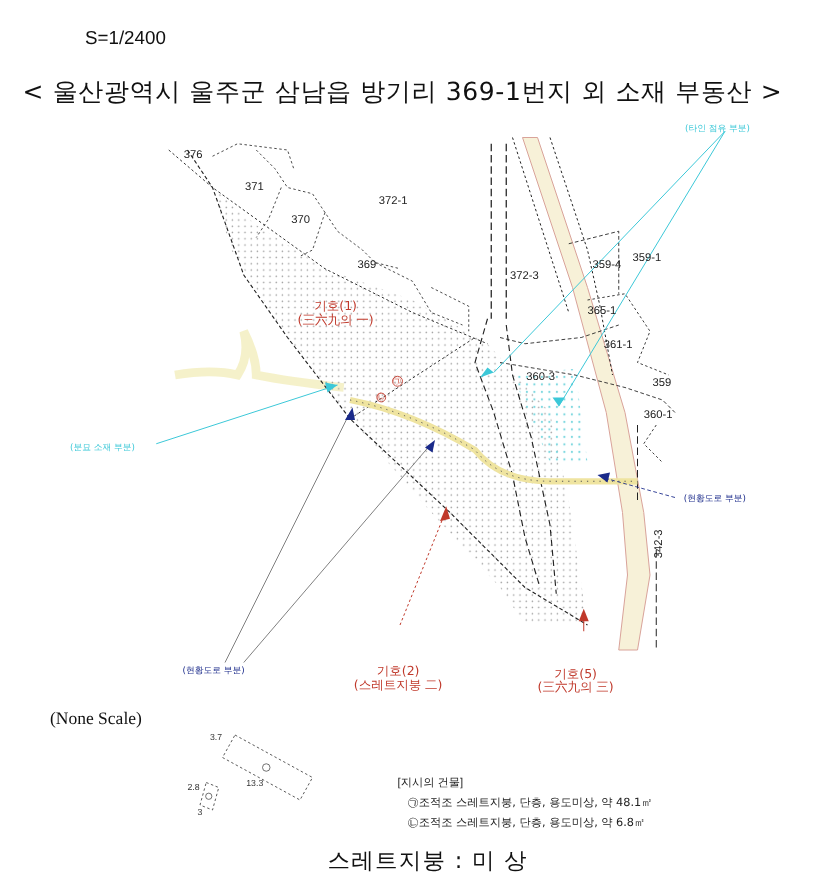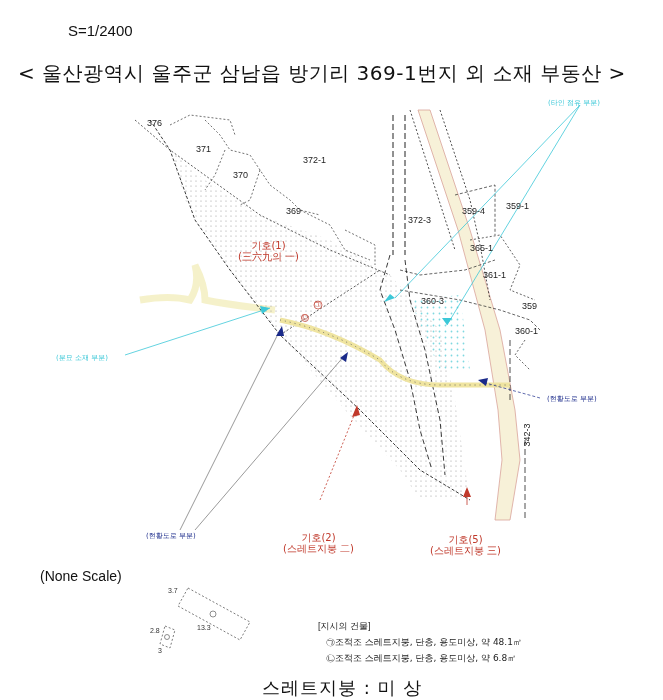--- a/index.html
+++ b/index.html
@@ -5,21 +5,21 @@
   html,body{margin:0;padding:0;background:#fff;}
   body{width:663px;height:700px;position:relative;overflow:hidden;font-family:"DejaVu Sans","Liberation Sans",sans-serif;}
   .abs{position:absolute;white-space:nowrap;}
   .scale{left:22px;top:22px;font-size:15px;color:#111;font-family:Liberation Sans, sans-serif;margin-left:46px;}
   .title{left:18px;top:60px;font-size:20px;color:#111;letter-spacing:0.5px;font-family:"DejaVu Sans",sans-serif;}
   svg.map{position:absolute;left:0;top:0;}
   .lbl{font-size:9px;color:#222;font-family:"Liberation Sans",sans-serif;}
   .red{color:#c0392b;font-size:10px;text-align:center;line-height:11px;font-family:"DejaVu Sans",sans-serif;}
   .cyan{color:#3cc8d8;font-size:7px;font-family:"DejaVu Sans",sans-serif;}
   .navy{color:#1a2a8a;font-size:7px;font-family:"DejaVu Sans",sans-serif;}
-  .none{left:40px;top:568px;font-size:14px;color:#111;font-family:Liberation Sans, sans-serif;text-align:center;}
+  .none{left:40px;top:568px;font-size:14px;color:#111;font-family:Liberation Serif, serif;text-align:center;}
   .bld-title{left:318px;top:620px;font-size:9px;color:#222;font-family:Liberation Sans, sans-serif;text-align:right;}
   .bld{font-size:9px;color:#222;font-family:"DejaVu Sans",sans-serif;}
   .lease{left:262px;top:676px;font-size:18px;color:#111;font-family:"DejaVu Sans",sans-serif;letter-spacing:1px;}
   .small{font-size:7px;color:#333;font-family:"Liberation Sans",sans-serif;}
 </style>
 </head>
 <body>
 
 <div class="abs scale">S=1/2400</div>
 <div class="abs title">&lt; 울산광역시 울주군 삼남읍 방기리 369-1번지 외 소재 부동산 &gt;</div>
@@ -98,40 +98,40 @@
   <polygon points="165,626 175,630 170,648 160,644" fill="none" stroke="#444" stroke-width="0.7" stroke-dasharray="2,2"></polygon>
   <circle cx="167" cy="637" r="2.5" fill="none" stroke="#444" stroke-width="0.6"></circle>
 </svg>
 
 <span class="abs lbl" style="left:147px;top:118px;text-align:center;">376</span>
 <span class="abs lbl" style="left:196px;top:144px;">371</span>
 <span class="abs lbl" style="left:233px;top:170px;text-align:center;">370</span>
 <span class="abs lbl" style="left:303px;top:155px;">372-1</span>
 <span class="abs lbl" style="left:286px;top:206px;">369</span>
 <span class="abs lbl" style="left:408px;top:215px;">372-3</span>
-<span class="abs lbl" style="left:462px;top:206px;text-align:right;">359-4</span>
+<span class="abs lbl" style="left:474px;top:206px;text-align:right;">359-4</span>
 <span class="abs lbl" style="left:506px;top:201px;">359-1</span>
 <span class="abs lbl" style="left:470px;top:243px;">365-1</span>
 <span class="abs lbl" style="left:483px;top:270px;">361-1</span>
 <span class="abs lbl" style="left:421px;top:296px;">360-3</span>
 <span class="abs lbl" style="left:522px;top:301px;">359</span>
 <span class="abs lbl" style="left:515px;top:326px;">360-1</span>
 <span class="abs lbl" style="left:515px;top:430px;transform:rotate(-90deg);">342-3</span>
 
 <div class="abs red" style="left:238px;top:240px;">
   <div>기호(1)</div>
   <div>(三六九의 一)</div>
 </div>
 <div class="abs red" style="left:283px;top:532px;">
   <div>기호(2)</div>
   <div>(스레트지붕 二)</div>
 </div>
 <div class="abs red" style="left:430px;top:534px;">
   <div>기호(5)</div>
-  <div>(스레트지붕 三)</div>
+  <div>(三六九의 三)</div>
 </div>
 
 <span class="abs cyan" style="left:548px;top:98px;">(타인 점유 부분)</span>
 <span class="abs cyan" style="left:56px;top:353px;">(분묘 소재 부분)</span>
 <span class="abs navy" style="left:547px;top:394px;">(현황도로 부분)</span>
 <span class="abs navy" style="left:146px;top:531px;">(현황도로 부분)</span>
 
 <span class="abs" style="left:314px;top:299px;font-size:7px;color:#c0392b;">㉠</span>
 <span class="abs" style="left:301px;top:312px;font-size:7px;color:#c0392b;">㉡</span>
 

